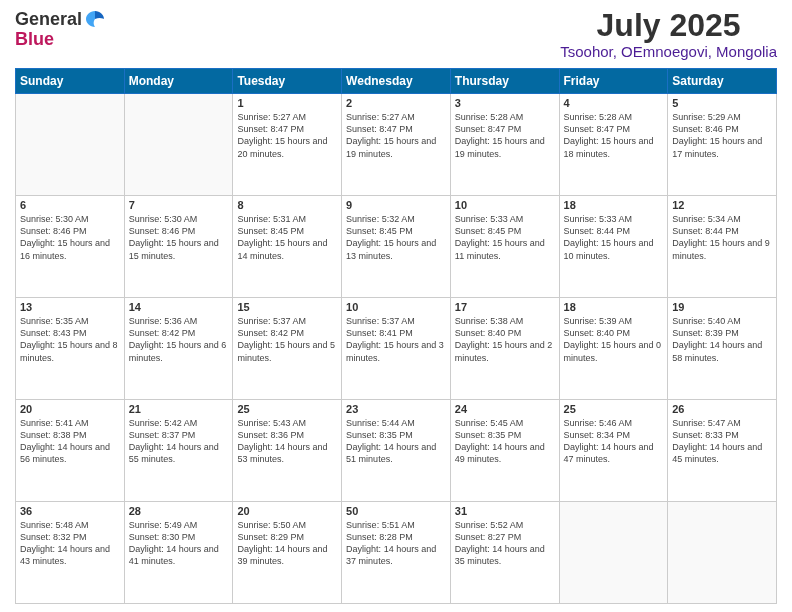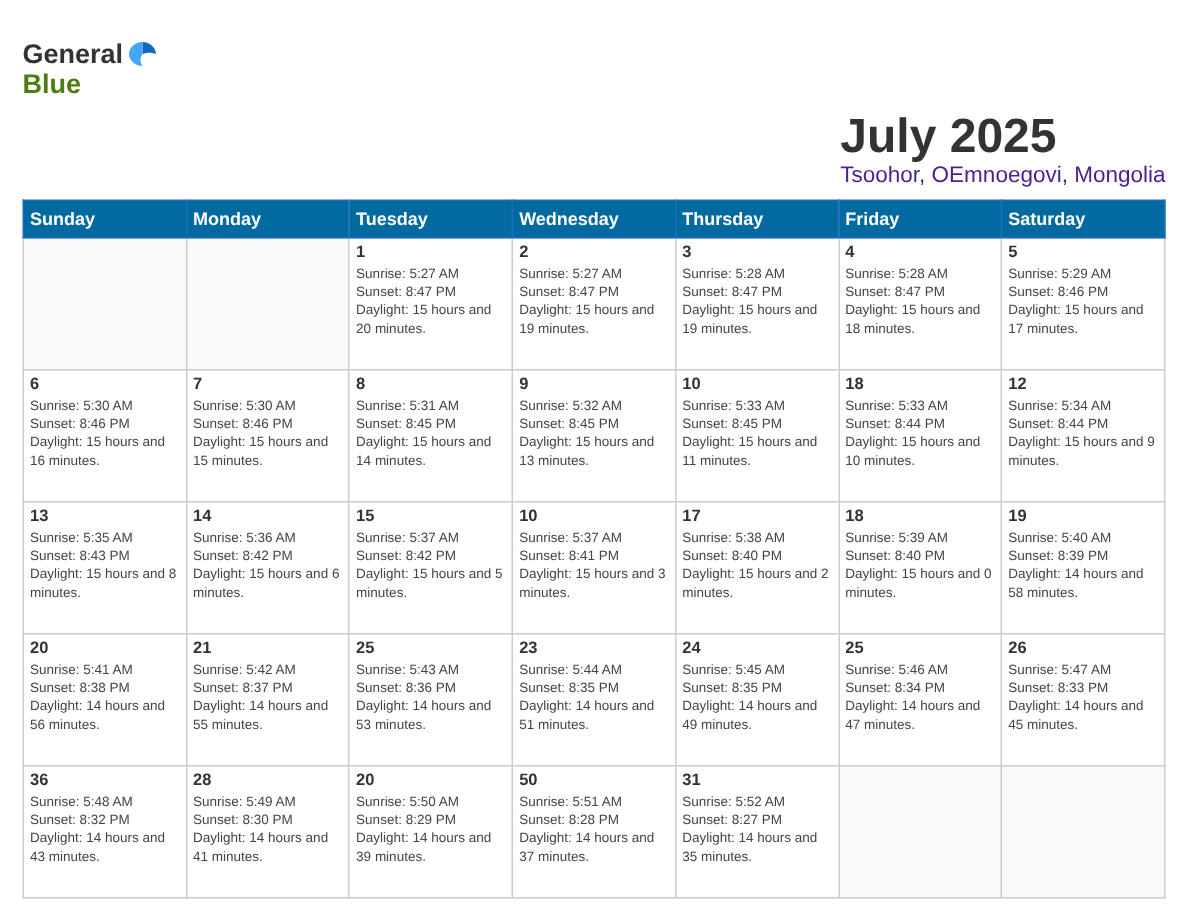--- a/index.html
+++ b/index.html
@@ -6,21 +6,21 @@
     body {
       font-family: Arial, sans-serif;
       background: #fff;
       width: 792px;
       height: 612px;
       overflow: hidden;
     }
     .page {
       width: 792px;
       height: 612px;
-      padding: 25px 15px;
+      padding: 8px 15px;
       display: flex;
       flex-direction: column;
     }
     .header {
       display: flex;
       justify-content: space-between;
       align-items: flex-start;
       margin-bottom: 8px;
     }
     .logo {
@@ -29,31 +29,30 @@
     }
     .logo-text-general {
       font-size: 18px;
       font-weight: bold;
       color: #333;
       line-height: 1;
     }
     .logo-text-blue {
       font-size: 18px;
       font-weight: bold;
-      color: #4d7c0f;
+      color: #be185d;
       line-height: 1;
     }
     .logo-icon {
       width: 22px;
       height: 22px;
       margin-left: 2px;
     }
     .title-block {
-      text-align: left;
-      margin-top: 48px;
+      text-align: center;
     }
     .title-block h1 {
       font-size: 32px;
       font-weight: bold;
       color: #333;
       line-height: 1.1;
     }
     .title-block h2 {
       font-size: 15px;
       color: #4c1d95;

